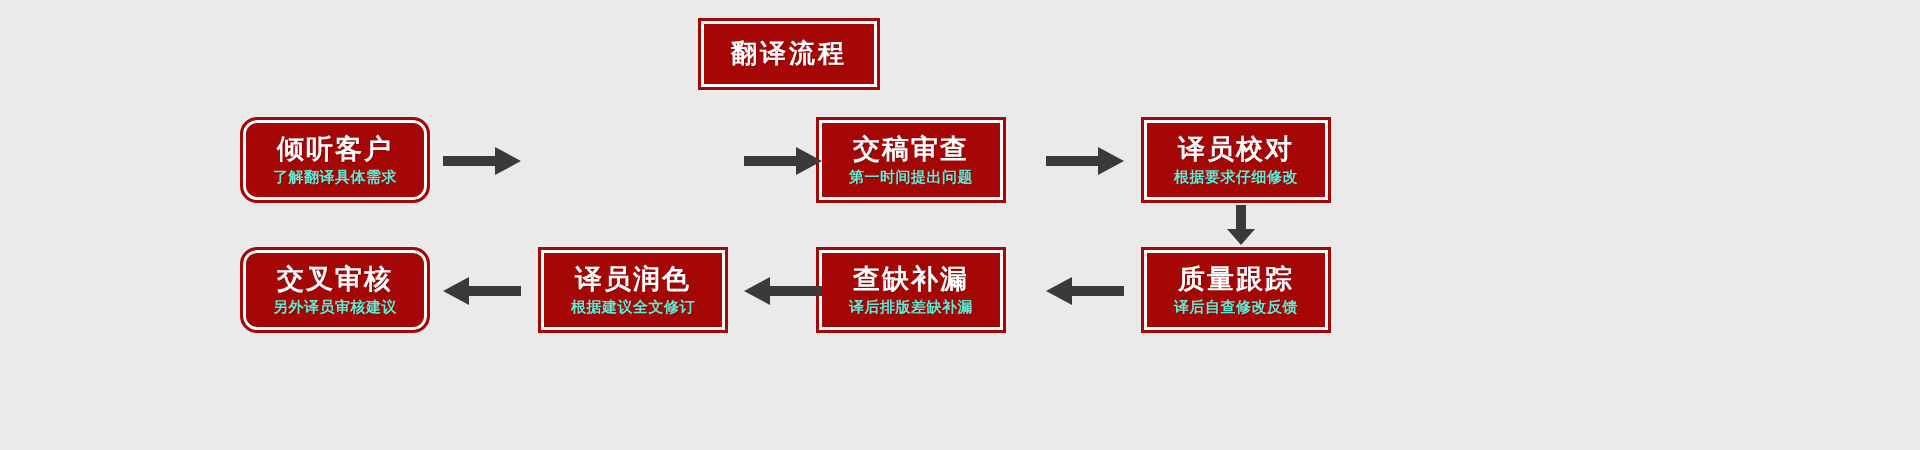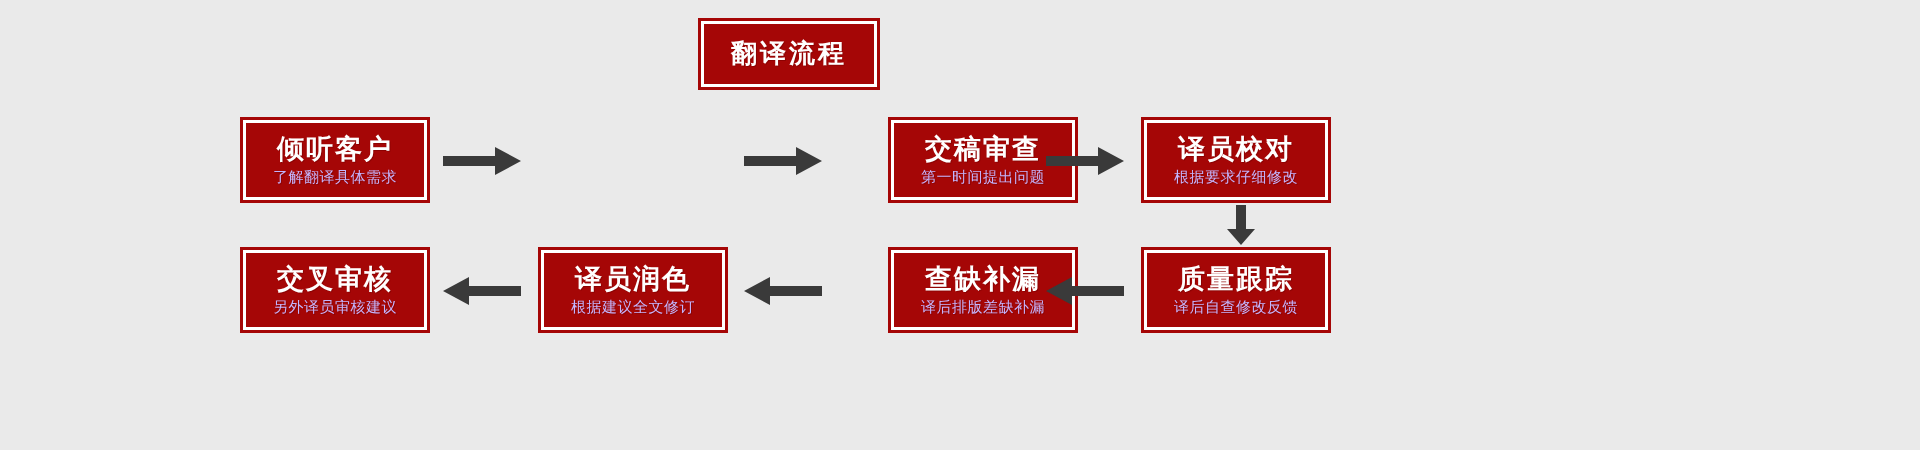--- a/index.html
+++ b/index.html
@@ -28,44 +28,44 @@
   }
   .rbox .ttl{
     font-weight:bold;
     letter-spacing:2px;
     color:#fff;
     text-shadow:1px 1px 0 rgba(120,0,0,.55);
     line-height:1.05;
     white-space:nowrap;
   }
   .rbox .sub{
-    font-weight:normal;
-    color:#c4b5fd;
+    font-weight:bold;
+    color:#5eead4;
     text-shadow:1px 1px 0 rgba(120,0,0,.55);
     line-height:1.05;
     white-space:nowrap;
   }
 
   
   #title-box{
     left:698px;top:18px;width:182px;height:72px;
   }
   #title-box .ttl{font-size:26px;letter-spacing:3px;}
 
   
   .step{width:190px;height:86px;}
   .step .ttl{font-size:27px;margin-bottom:5px;}
   .step .sub{font-size:15px;letter-spacing:.5px;}
 
   .r1{top:117px;}
   .r2{top:247px;}
 
-  .c1{left:240px;}
+  .c1{left:240px;border-radius:17px;}
   .c2{left:538px;}
-  .c3{left:888px;}
+  .c3{left:816px;}
   .c4{left:1141px;}
 
   
   .harrow{
     position:absolute;
     height:34px;
     width:78px;
     top:0;
   }
   .harrow svg{display:block;}

